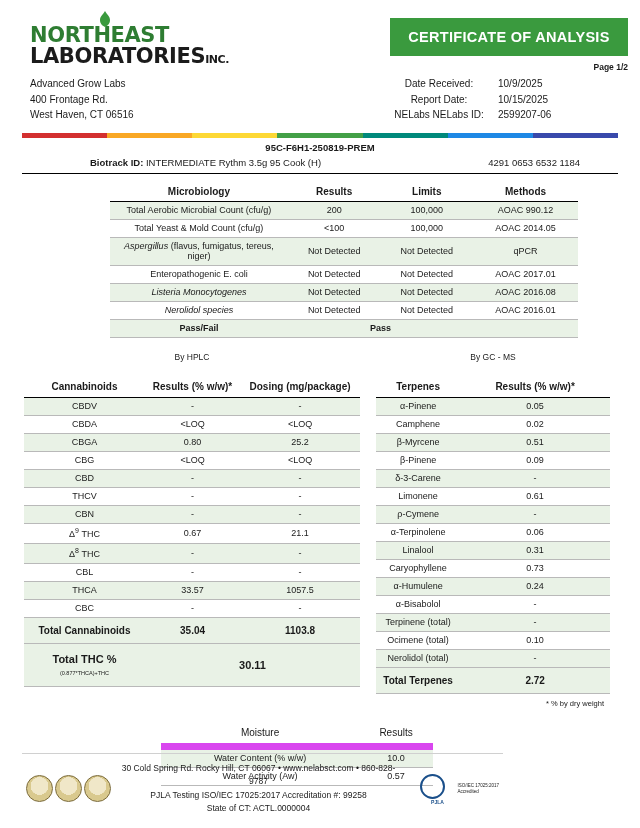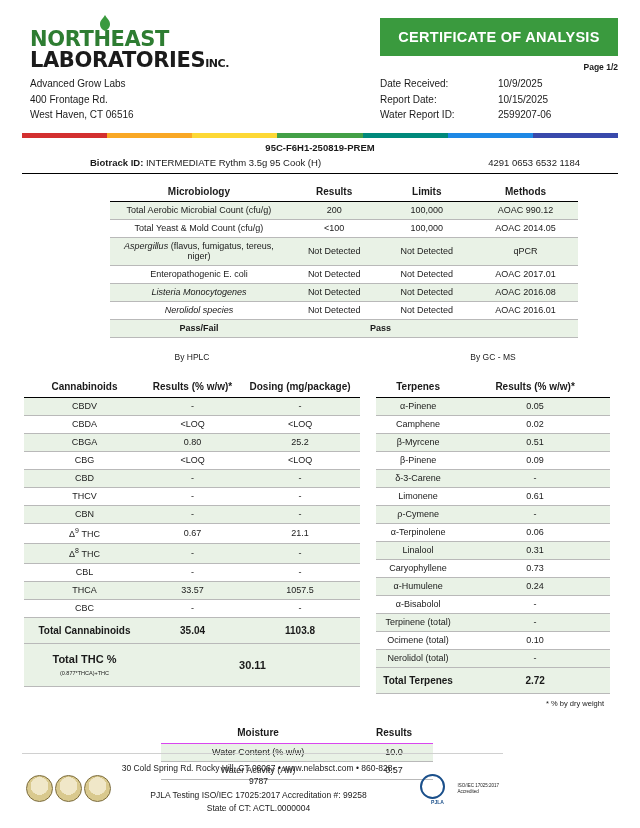--- a/index.html
+++ b/index.html
@@ -8,40 +8,40 @@
     width: 640px; height: 828px;
     background: #ffffff;
     font-family: "Liberation Sans", sans-serif;
     color: #1a1a1a;
     position: relative;
     overflow: hidden;
   }
   .page { position: relative; width: 640px; height: 828px; padding: 0; }
 
   
-  .header { display: flex; align-items: flex-end; padding: 18px 22px 0 22px; }
+  .header { display: flex; align-items: center; padding: 18px 12px 0 22px; }
   .logo-block { width: 300px; padding-left: 8px; }
   .logo-line1 { font-size: 21px; font-weight: bold; color: #2e7d32; letter-spacing: -0.4px; font-family: "DejaVu Sans", sans-serif; }
   .logo-line2 { font-size: 21px; font-weight: bold; color: #1b1b1b; letter-spacing: -0.4px; font-family: "DejaVu Sans", sans-serif; margin-top: -3px;}
   .logo-inc { font-size: 11px; font-weight: bold; color: #1b1b1b; }
 
   .coa-block { margin-left: auto; width: 238px; }
   .coa-banner {
     background: #3a9a3e; color: #ffffff; text-align: center;
     font-size: 14.5px; font-weight: bold; letter-spacing: 0.3px;
     padding: 11px 0 11px 0; font-family: "Liberation Sans", sans-serif;
   }
   .page-num { text-align: right; font-size: 8.5px; font-weight: bold; margin-top: 6px; }
 
   
   .meta { display: flex; padding: 4px 22px 0 22px; font-size: 10px; }
   .addr { width: 300px; padding-left: 8px; line-height: 1.55; }
   .info { margin-left: auto; width: 238px; }
   .info-row { display: flex; line-height: 1.55; }
-  .info-label { width: 118px; }
+  .info-label { width: 118px; text-align: center; }
   .info-val { }
 
   
   .colorbar { display: flex; height: 5px; margin: 10px 22px 0 22px; }
   .colorbar div { flex: 1; }
 
   
   .sample { text-align: center; font-size: 9.5px; font-weight: bold; margin-top: 4px; }
   .biotrack-row { display: flex; padding: 0 22px; margin-top: 4px; font-size: 9.5px; }
   .biotrack-left { margin-left: 68px; }
@@ -77,21 +77,21 @@
   .cann td.name { width: 36%; }
   .sup { font-size: 7px; vertical-align: super; }
   .totalrow td { font-weight: bold; font-size: 10px; padding: 7px 4px; }
   .totthc td { font-weight: bold; font-size: 11px; padding: 9px 4px; }
   .tiny { font-size: 5.5px; font-weight: normal; }
   .footnote { text-align: right; font-size: 7.5px; margin-top: 5px; padding-right: 6px; }
 
   
   .moist-wrap { padding: 16px 0 0 0; display: flex; justify-content: center; }
   .moist { width: 272px; margin-left: -46px; }
-  .moist th { font-size: 10px; font-weight: bold; padding: 3px 2px 5px 2px; border-bottom: 1px solid #d946ef; }
+  .moist th { font-size: 10px; font-weight: normal; padding: 3px 2px 5px 2px; border-bottom: 7px solid #d946ef; }
   .moist td { padding: 3.5px 4px; text-align: center; border-bottom: 1px solid #b9b9b9; font-size: 9px; }
 
   
   .footer { position: absolute; bottom: 12px; left: 0; width: 525px; }
   .foot-rule { height: 1px; background: #d0d0d0; margin: 0 22px 8px 22px; }
   .foot-inner { display: flex; align-items: center; padding: 0 26px; }
   .seals { width: 92px; display: flex; gap: 2px; }
   .seal { width: 27px; height: 27px; border-radius: 50%; border: 1px solid #7a6a3a; background:
      radial-gradient(circle at 50% 40%, #f0e7c8 0 45%, #d9c98e 46% 100%); }
   .foot-text { flex: 1; text-align: center; font-size: 8.5px; line-height: 1.6; }
@@ -133,21 +133,21 @@
     <div class="info">
       <div class="info-row">
         <div class="info-label">Date Received:</div>
         <div class="info-val">10/9/2025</div>
       </div>
       <div class="info-row">
         <div class="info-label">Report Date:</div>
         <div class="info-val">10/15/2025</div>
       </div>
       <div class="info-row">
-        <div class="info-label">Water Report ID:</div>
+        <div class="info-label">NELabs NELabs ID:</div>
         <div class="info-val">2599207-06</div>
       </div>
     </div>
   </div>
 
   <div class="colorbar">
     <div style="background:#d32f2f"></div>
     <div style="background:#f9a825"></div>
     <div style="background:#fdd835"></div>
     <div style="background:#43a047"></div>

